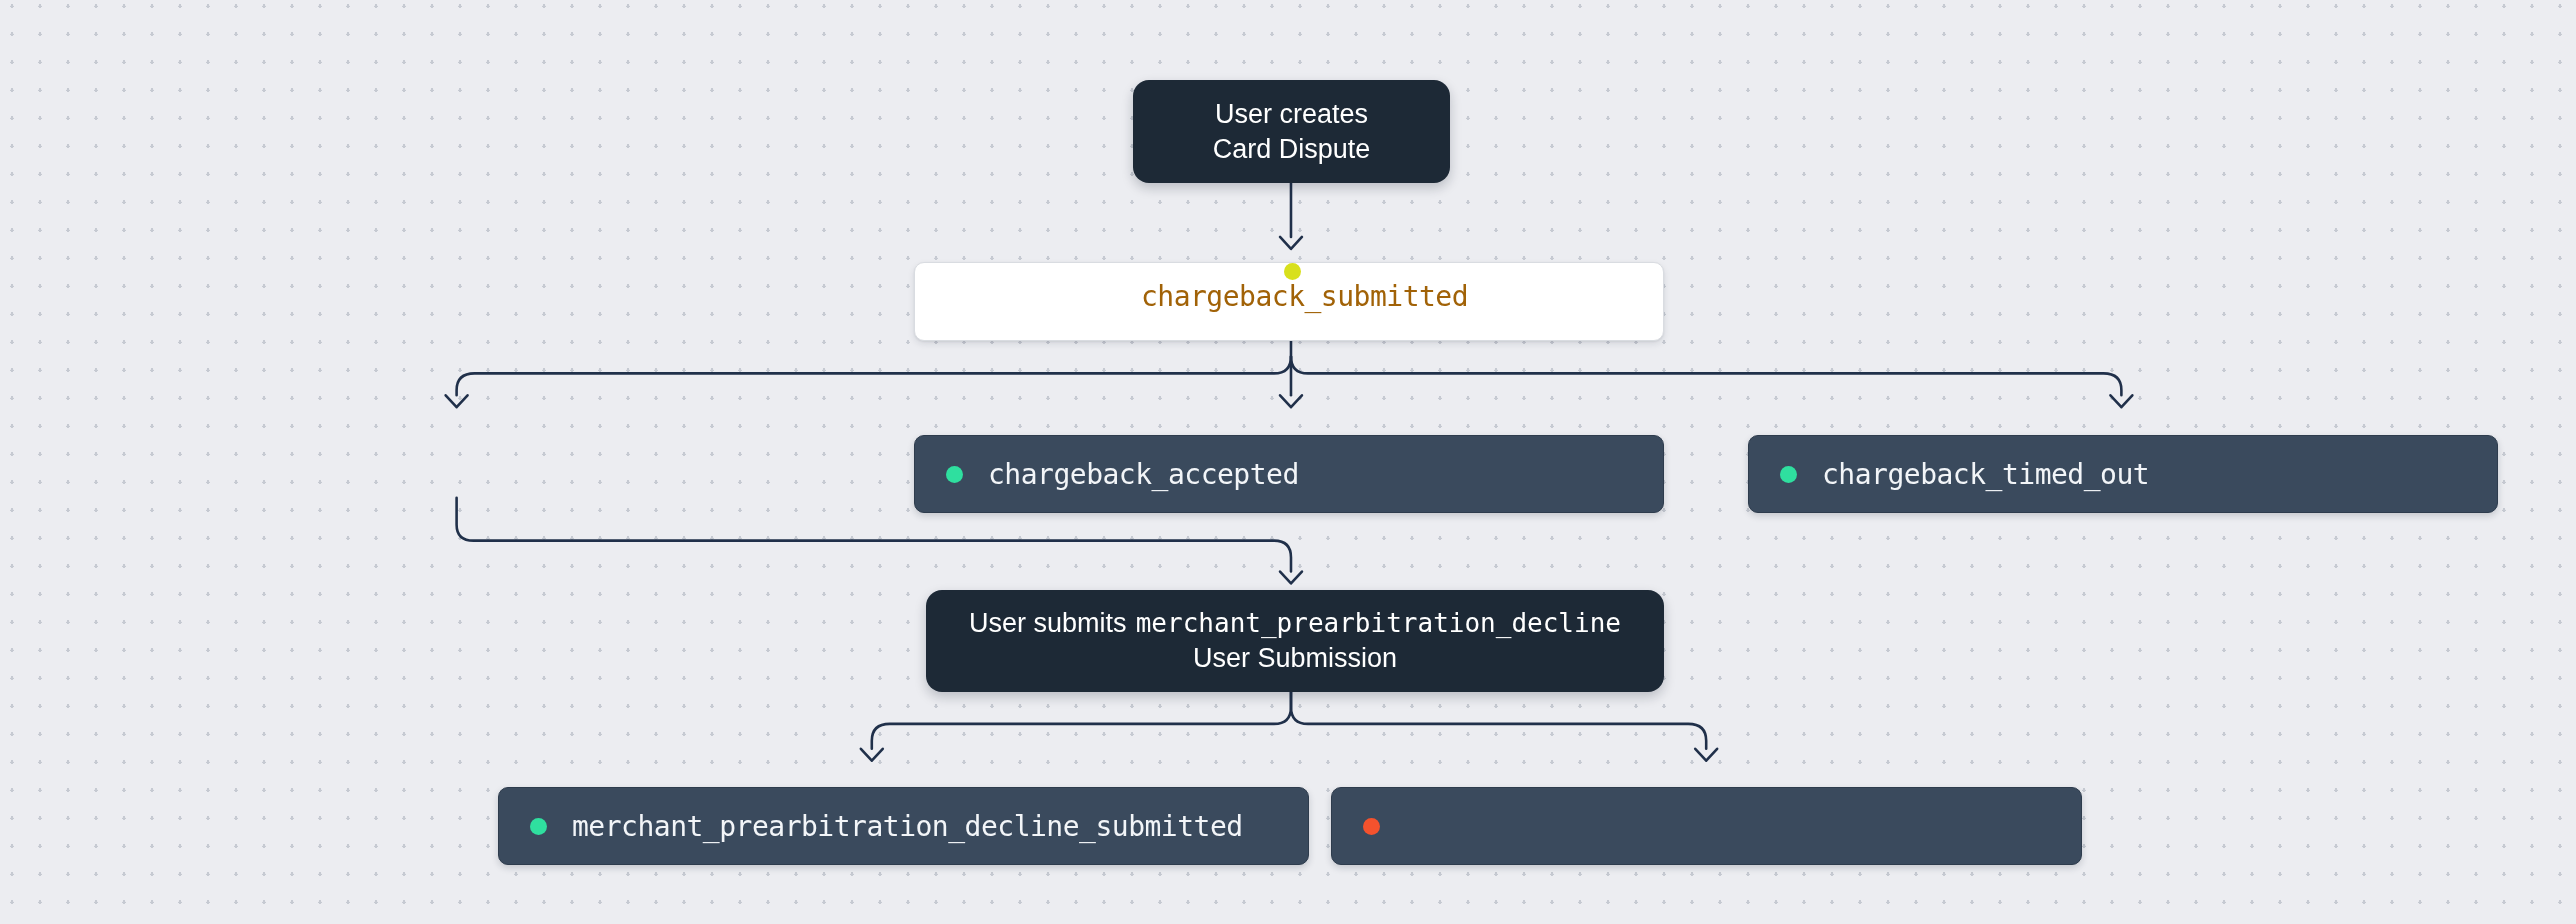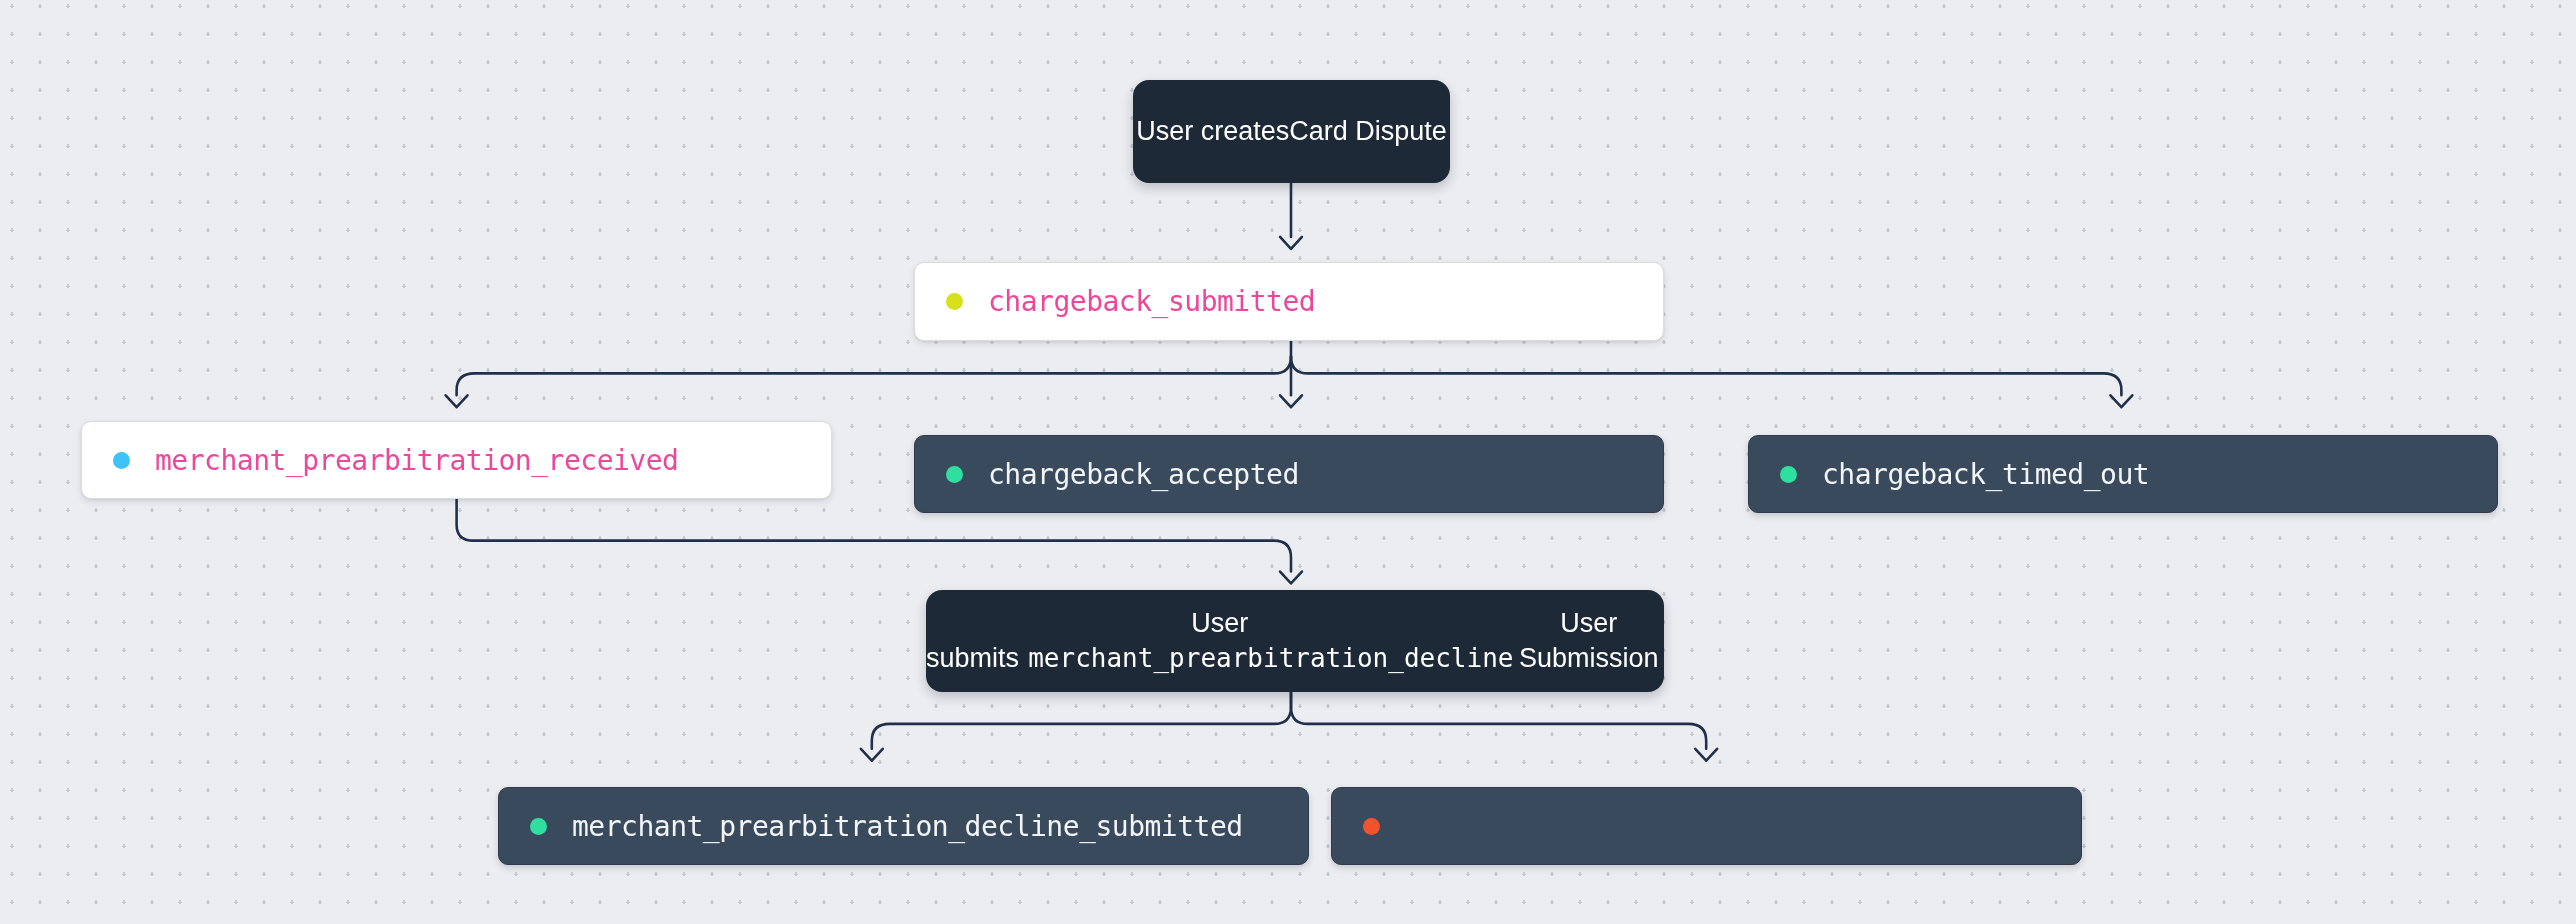--- a/index.html
+++ b/index.html
@@ -14,36 +14,37 @@
     background-size:28px 28px;
     background-position:10px 4px;
   }
   .edge-layer{position:absolute;left:0;top:0;pointer-events:none;}
   .edge{fill:none;stroke:#20304a;stroke-width:2.6;stroke-linecap:round;stroke-linejoin:round;}
 
   .node{position:absolute;box-sizing:border-box;}
 
   .action{
     background:#1d2936;color:#ffffff;border-radius:16px;
-    display:flex;flex-direction:row;align-items:center;justify-content:center;
+    display:flex;flex-direction:column;align-items:center;justify-content:center;
     font-size:27px;font-weight:500;line-height:35px;text-align:center;
     box-shadow:0 5px 12px rgba(15,23,42,.22);
   }
   .action .code{font-family:"DejaVu Sans Mono",monospace;font-weight:400;font-size:26px;}
   .action .sans-part{margin-right:.34em;}
 
   .event{
     display:flex;align-items:center;border-radius:10px;
     padding-left:31px;
     font-family:"DejaVu Sans Mono",monospace;font-size:28px;letter-spacing:-0.5px;
   }
   .event .dot{width:17px;height:17px;border-radius:50%;flex:0 0 auto;margin-right:25px;}
   .event-light{
-    background:#ffffff;color:#ec4899;border:1.5px solid #d9dce1;
+    background:#ffffff;color:#a16207;border:1.5px solid #d9dce1;
     box-shadow:0 3px 7px rgba(21,32,50,.10),0 1px 2px rgba(21,32,50,.08);
+    flex-direction:column;
   }
   .event-dark{
     background:#3a4a5d;color:#f2f5f8;border:1.5px solid #2e3c4d;
     box-shadow:0 3px 7px rgba(21,32,50,.18);
     margin-top:14px;
   }
 </style>
 </head>
 <body>
 
@@ -87,24 +88,20 @@
   <div class="node action" style="left:1133px;top:80px;width:317px;height:103px">
     <div>User creates</div>
     <div>Card Dispute</div>
   </div>
 
   <div class="node event event-light" style="left:914px;top:262px;width:750px;height:79px">
     <span class="dot" style="background-color: rgb(216, 224, 28);"></span>
     <span>chargeback_submitted</span>
   </div>
 
-  <div class="node event event-light" style="left:81px;top:421px;width:751px;height:78px">
-    <span class="dot" style="background-color: rgb(62, 195, 247);"></span>
-    <span>merchant_prearbitration_received</span>
-  </div>
 
   <div class="node event event-dark" style="left:914px;top:421px;width:750px;height:78px">
     <span class="dot" style="background-color: rgb(47, 223, 159);"></span>
     <span>chargeback_accepted</span>
   </div>
 
   <div class="node event event-dark" style="left:1748px;top:421px;width:750px;height:78px">
     <span class="dot" style="background-color: rgb(47, 223, 159);"></span>
     <span>chargeback_timed_out</span>
   </div>

